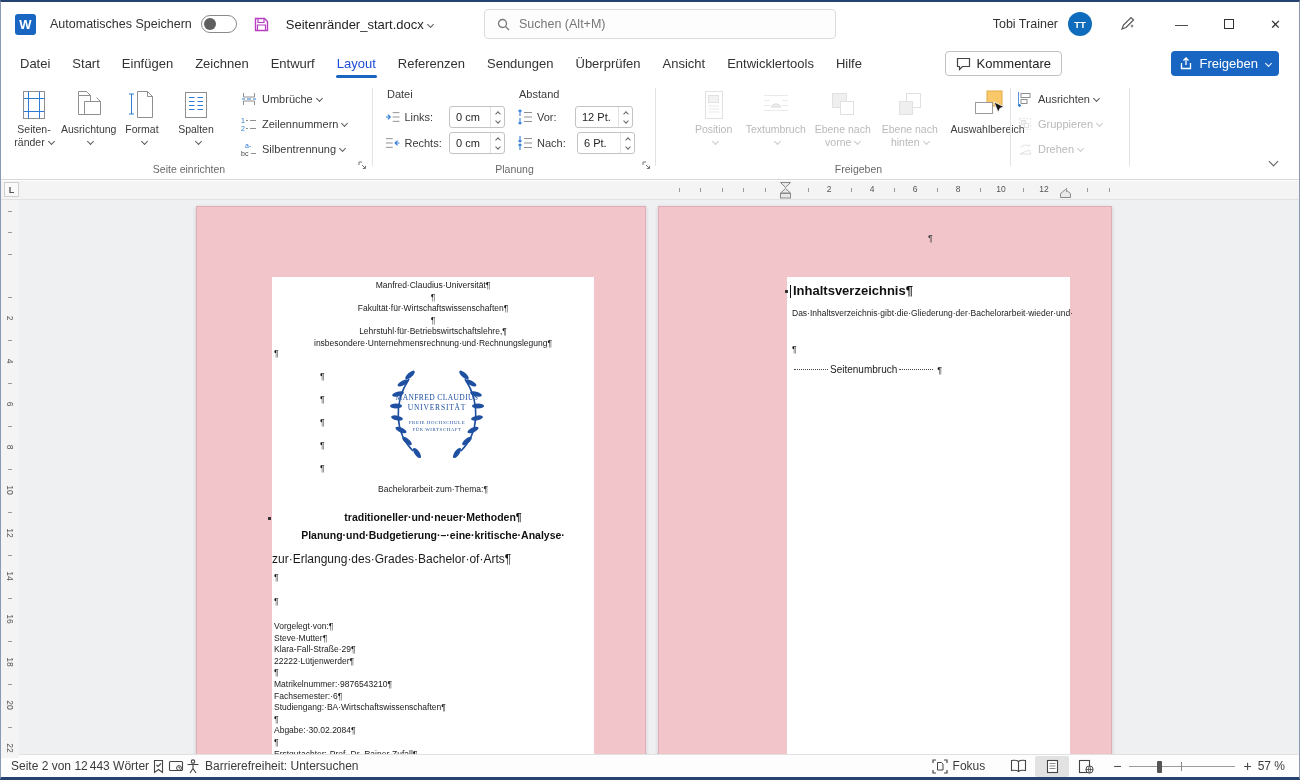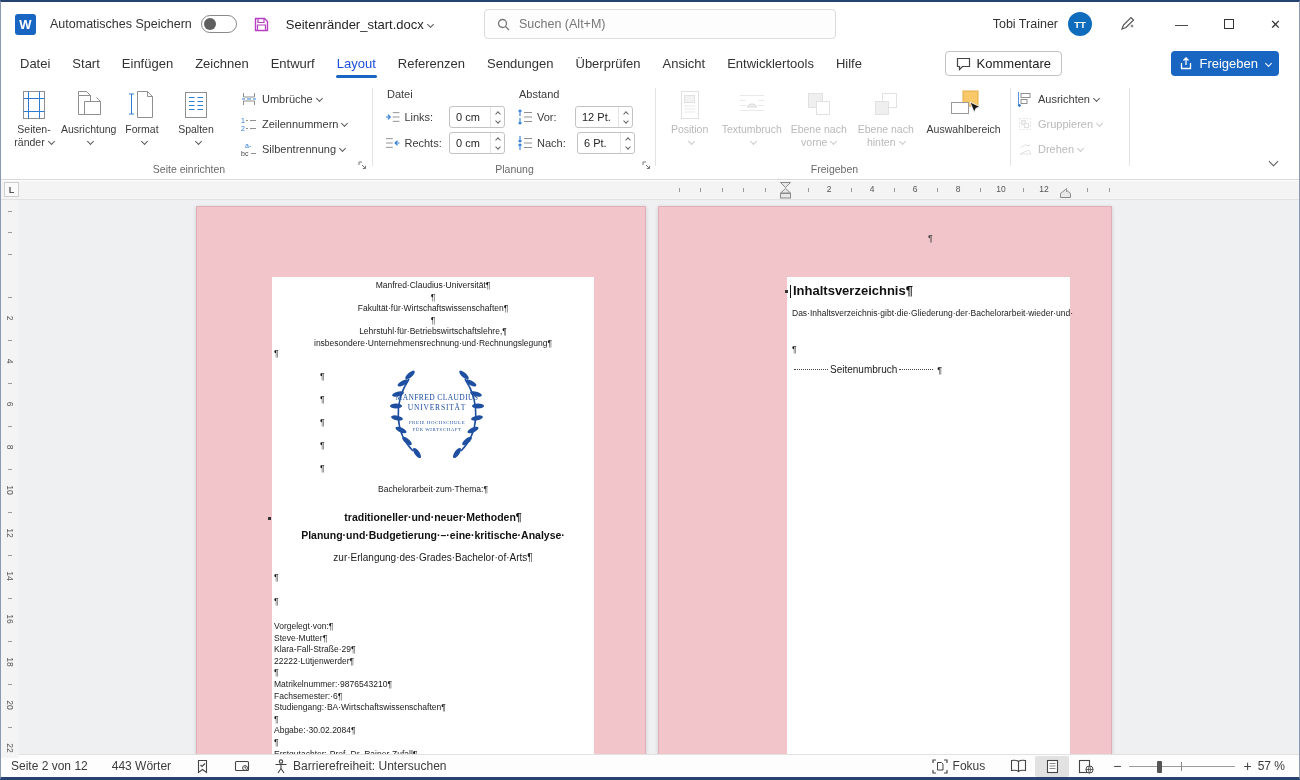--- a/index.html
+++ b/index.html
@@ -93,37 +93,37 @@
   .pilline{font-size:8.5px;line-height:23px;color:#1a1a1a}
   #logo{position:absolute;left:105px;top:90px;width:120px;height:92px}
   .logotxt{position:absolute;left:0;right:0;text-align:center;font-family:"Liberation Serif",serif;color:#1e4fa0}
   .lt1{top:26px;font-size:7.5px;letter-spacing:.4px}
   .lt2{top:36px;font-size:7.5px;letter-spacing:.8px}
   .lt3{top:53px;font-size:4.8px;letter-spacing:.6px}
   .lt4{top:60px;font-size:4.8px;letter-spacing:.6px}
   #p1-thema{position:absolute;top:207px;left:0;right:0;text-align:center}
   #p1-title{position:absolute;top:231px;left:0;right:0;text-align:center;font-size:10.5px;font-weight:700;line-height:18px;color:#111}
   .styledot{position:absolute;width:2.5px;height:2.5px;background:#333}
-  #p1-grade{position:absolute;top:275px;left:0;right:0;text-align:center;font-size:10px;color:#1a1a1a}
+  #p1-grade{position:absolute;top:275px;left:0;right:0;text-align:left;font-size:12px;color:#1a1a1a}
   #p1-details{position:absolute;left:2px;top:344px;text-align:left}
   #p2-headerpilc{position:absolute;left:269px;top:26px;font-size:9px;color:#444}
   #p2-headrow{position:absolute;left:0;top:6px;height:16px}
   .caret{position:absolute;left:3px;top:2px;width:1px;height:13px;background:#111}
   #p2-heading{position:absolute;left:6px;top:0;font-size:13px;font-weight:700;color:#111;white-space:nowrap}
   #p2-body{position:absolute;left:5px;top:27px;right:6px;text-align:left}
   .docline2{font-size:8.5px;line-height:19px;color:#1a1a1a}
   #p2-empty{position:absolute;left:5px;top:67px;font-size:8.5px;color:#1a1a1a}
   #p2-break{position:absolute;left:5px;top:87px;display:flex;align-items:center;color:#1a1a1a}
   .leader{width:34px;border-top:1.3px dotted #444;margin:0 2px}
   #p2-break .btxt{font-size:10px}
   #p2-break .bpil{font-size:9px;margin-left:2px}
   
   .statusbar{position:absolute;left:0;right:0;bottom:0;height:23px;background:#fdfdfd;border-top:1px solid #e1e1e1;
              display:flex;align-items:center;font-size:12px;color:#3b3b3b}
-  .sb-item{margin-left:24px;display:flex;align-items:center;white-space:nowrap}
+  .sb-item{margin-left:2px;display:flex;align-items:center;white-space:nowrap}
   .sb-right{position:absolute;right:14px;display:flex;align-items:center}
   .viewbtn{width:34px;height:21px;display:flex;align-items:center;justify-content:center}
   .viewbtn.sel{background:#e2e2e2;border-radius:2px}
   .zoomtrack{position:relative;width:106px;height:21px;margin:0 8px}
   .ztline{position:absolute;left:0;right:0;top:10px;height:1px;background:#9a9a9a}
   .ztnotch{position:absolute;left:52px;top:6px;width:1px;height:9px;background:#8a8a8a}
   .zthumb{position:absolute;left:28px;top:5px;width:5px;height:12px;background:#555;border-radius:1px}
   .zoomsign{font-size:14px;color:#444}
   .zoomval{margin-left:6px}
 </style>
@@ -378,21 +378,21 @@
     </div>
     <div class="glabel">Planung</div>
     <span class="launcher">
       <svg width="9" height="9" viewBox="0 0 9 9">
           <path d="M1 1h3M1 1v3M4 4l3.5 3.5M7.5 4.8v2.7H4.8" fill="none" stroke="#777"></path>
         </svg>
     </span>
   </div>
   <div class="gsep" style="left:654px"></div>
 
-  <div class="rgroup" style="left:660px;width:347px">
+  <div class="rgroup" style="left:684px;width:347px">
     <div class="bigrow">
       <div class="bigbtn dis" style="width:58px">
         <div class="bicon">
           <svg width="26" height="32" viewBox="0 0 26 32">
               <rect x="4.5" y="2.5" width="17" height="27" fill="#fff" stroke="#bdbdbd"></rect>
               <rect x="7.5" y="6.5" width="10" height="7" fill="#e4e4e4" stroke="#bdbdbd"></rect>
               <line x1="7.5" y1="17" x2="18" y2="17" stroke="#cfcfcf"></line>
               <line x1="7.5" y1="20" x2="18" y2="20" stroke="#cfcfcf"></line>
               <line x1="7.5" y1="23" x2="18" y2="23" stroke="#cfcfcf"></line>
             </svg>

